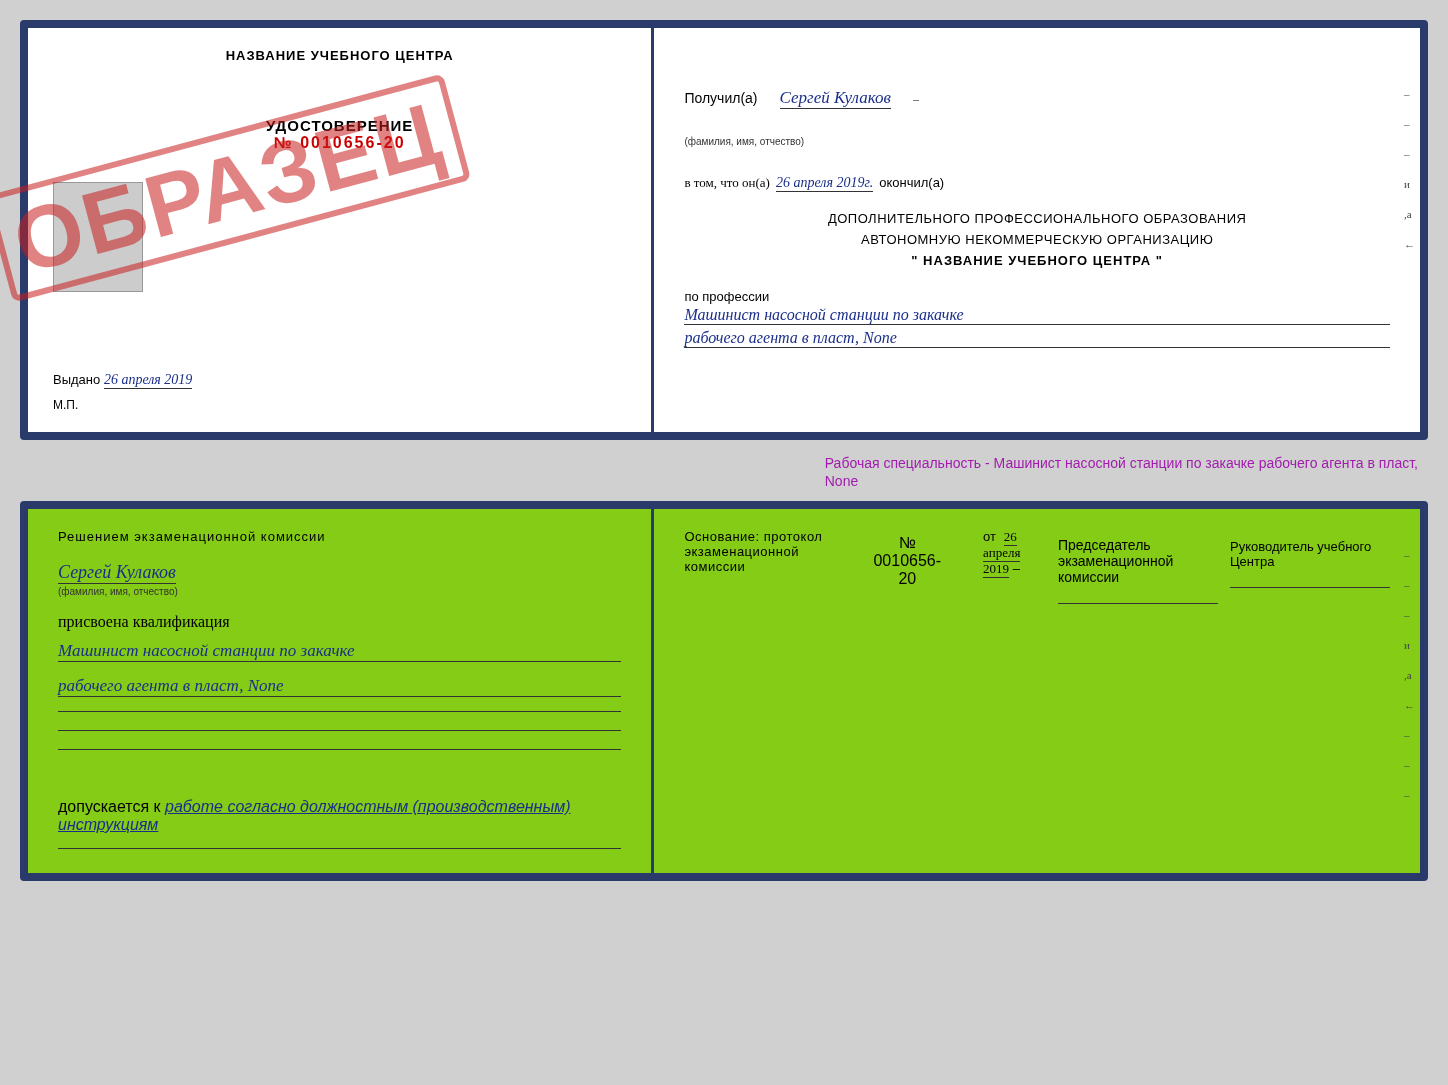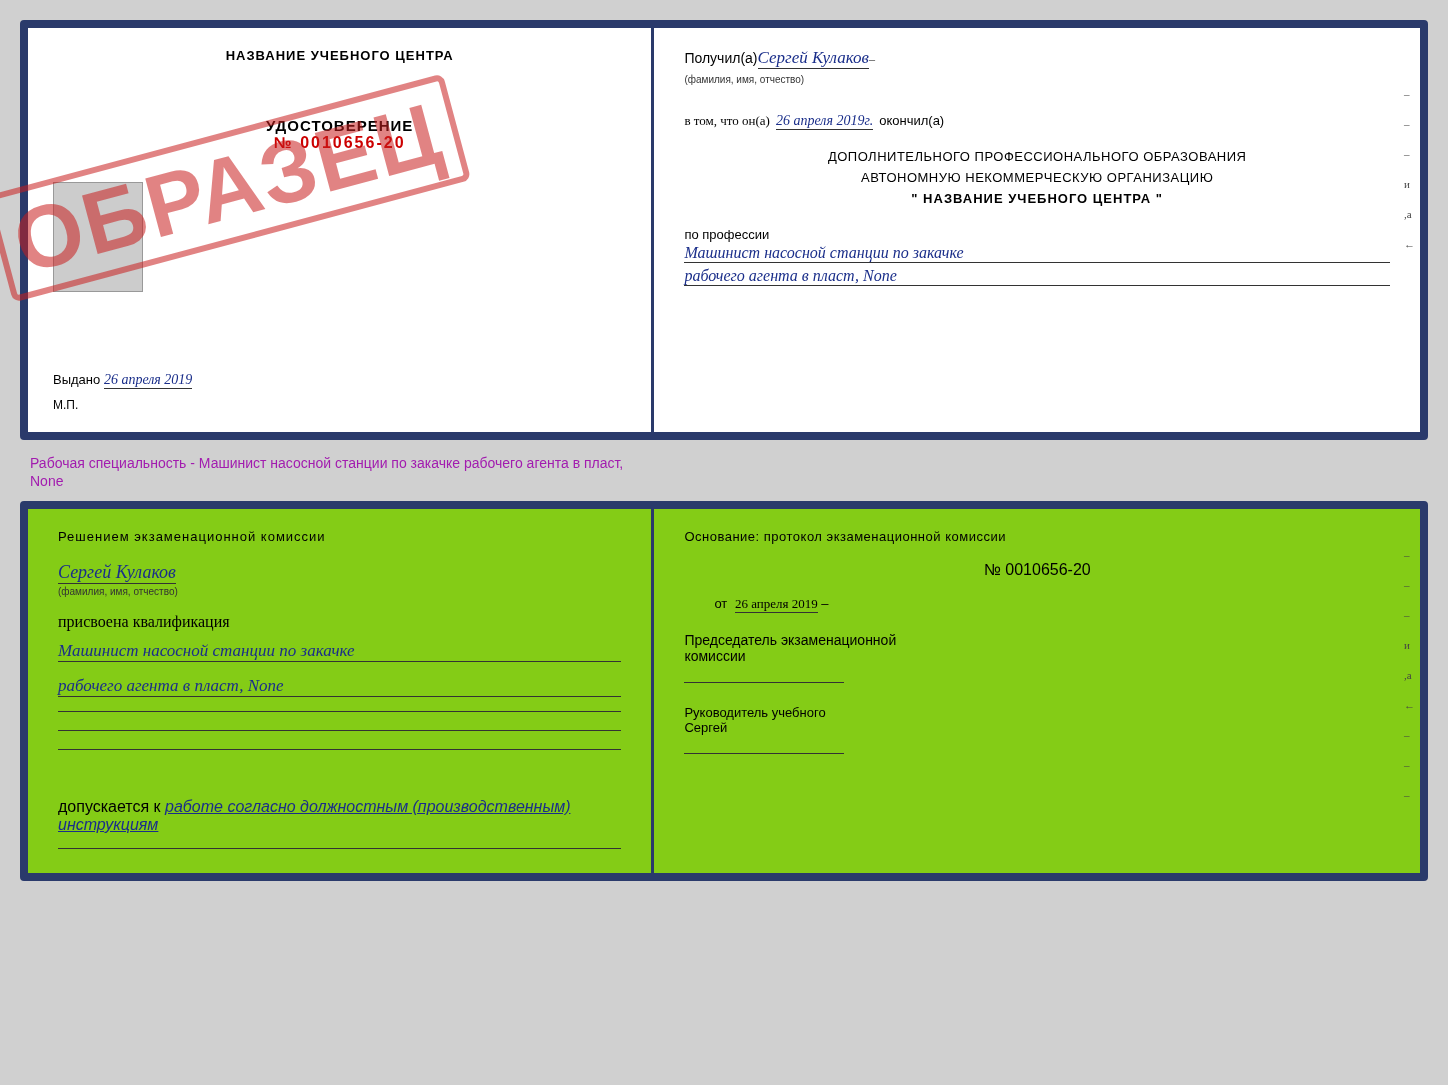--- a/index.html
+++ b/index.html
@@ -12,20 +12,21 @@
     }
 
     .page-wrapper {
       width: 1448px;
       min-height: 1085px;
       background: #d0d0d0;
       padding: 20px;
       display: flex;
       flex-direction: column;
       gap: 10px;
+      align-items: flex-end;
     }
 
     
     .top-document {
       display: flex;
       width: 100%;
       background: white;
       border: 8px solid #2a3a6b;
       border-radius: 4px;
       min-height: 420px;
@@ -236,21 +237,21 @@
       display: flex;
       flex-direction: column;
       gap: 10px;
       position: relative;
     }
 
     .bottom-right {
       width: 55%;
       padding: 20px 30px;
       display: flex;
-      flex-direction: column;
+      flex-direction: row;
       gap: 12px;
       position: relative;
     }
 
     .resheniem-text {
       font-size: 13px;
       font-family: Arial, sans-serif;
       letter-spacing: 1px;
       text-align: left;
     }
@@ -380,21 +381,21 @@
       <div class="vydano-block">
         <span style="font-size:13px;font-family:Arial,sans-serif;">Выдано</span>
         <span style="font-size:14px;font-family:'Times New Roman',serif;font-style:italic;color:#1a2e8a;border-bottom:1px solid #333;padding-bottom:1px;">26 апреля 2019</span>
       </div>
 
       <div class="mp-label">М.П.</div>
     </div>
 
     <div class="top-right">
 
-      <div style="display:flex;align-items:baseline;gap:0;flex-wrap:wrap;">
+      <div style="display:flex;align-items:baseline;gap:22px;flex-wrap:wrap;margin-top:40px;">
         <span class="poluchil-line">Получил(а)</span>
         <span class="poluchil-name">Сергей Кулаков</span>
         <span style="font-size:11px;color:#555;font-family:Arial,sans-serif;"> – </span>
         <div style="display:block;width:100%;">
           <span class="familiya-hint">(фамилия, имя, отчество)</span>
         </div>
       </div>
 
       <div style="display:flex;align-items:baseline;gap:6px;flex-wrap:wrap;margin-top:10px;">
         <span class="vtom-line">в том, что он(а)</span>
@@ -468,21 +469,21 @@
       </div>
 
       <div class="predsedatel-text">
         <div>Председатель экзаменационной</div>
         <div>комиссии</div>
         <span class="signature-line"></span>
       </div>
 
       <div class="rukovoditel-text">
         <div>Руководитель учебного</div>
-        <div>Сергей</div>
+        <div>Центра</div>
         <span class="signature-line"></span>
       </div>
 
       <div class="bottom-right-lines">
         <span>–</span>
         <span>–</span>
         <span>–</span>
         <span>и</span>
         <span>,а</span>
         <span>←</span>

